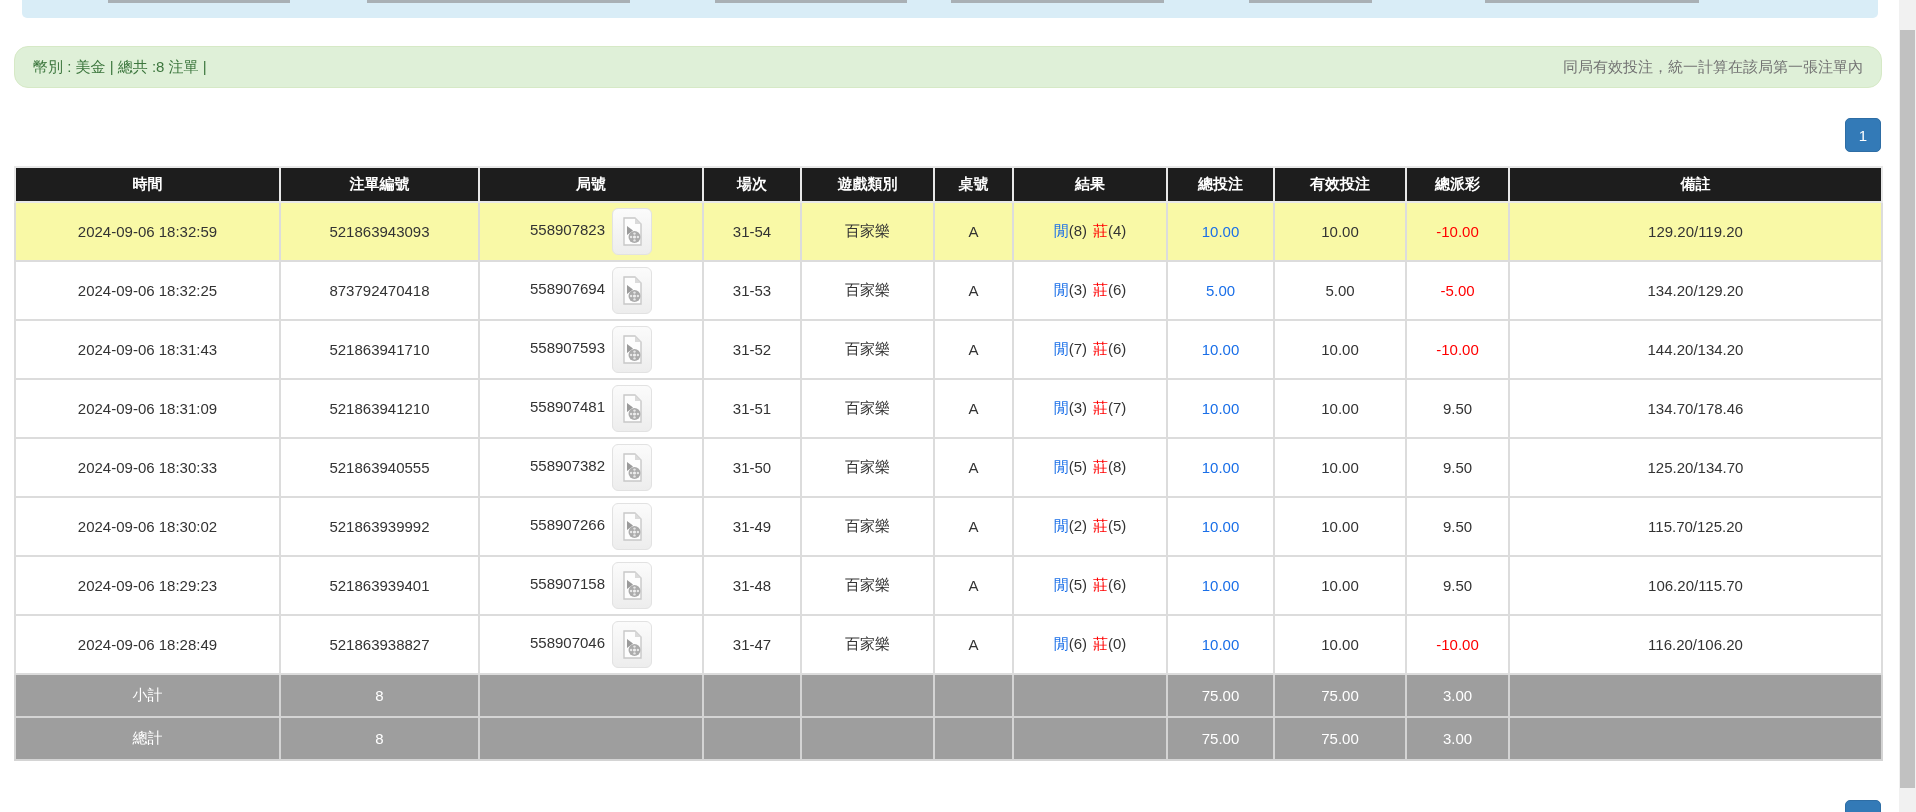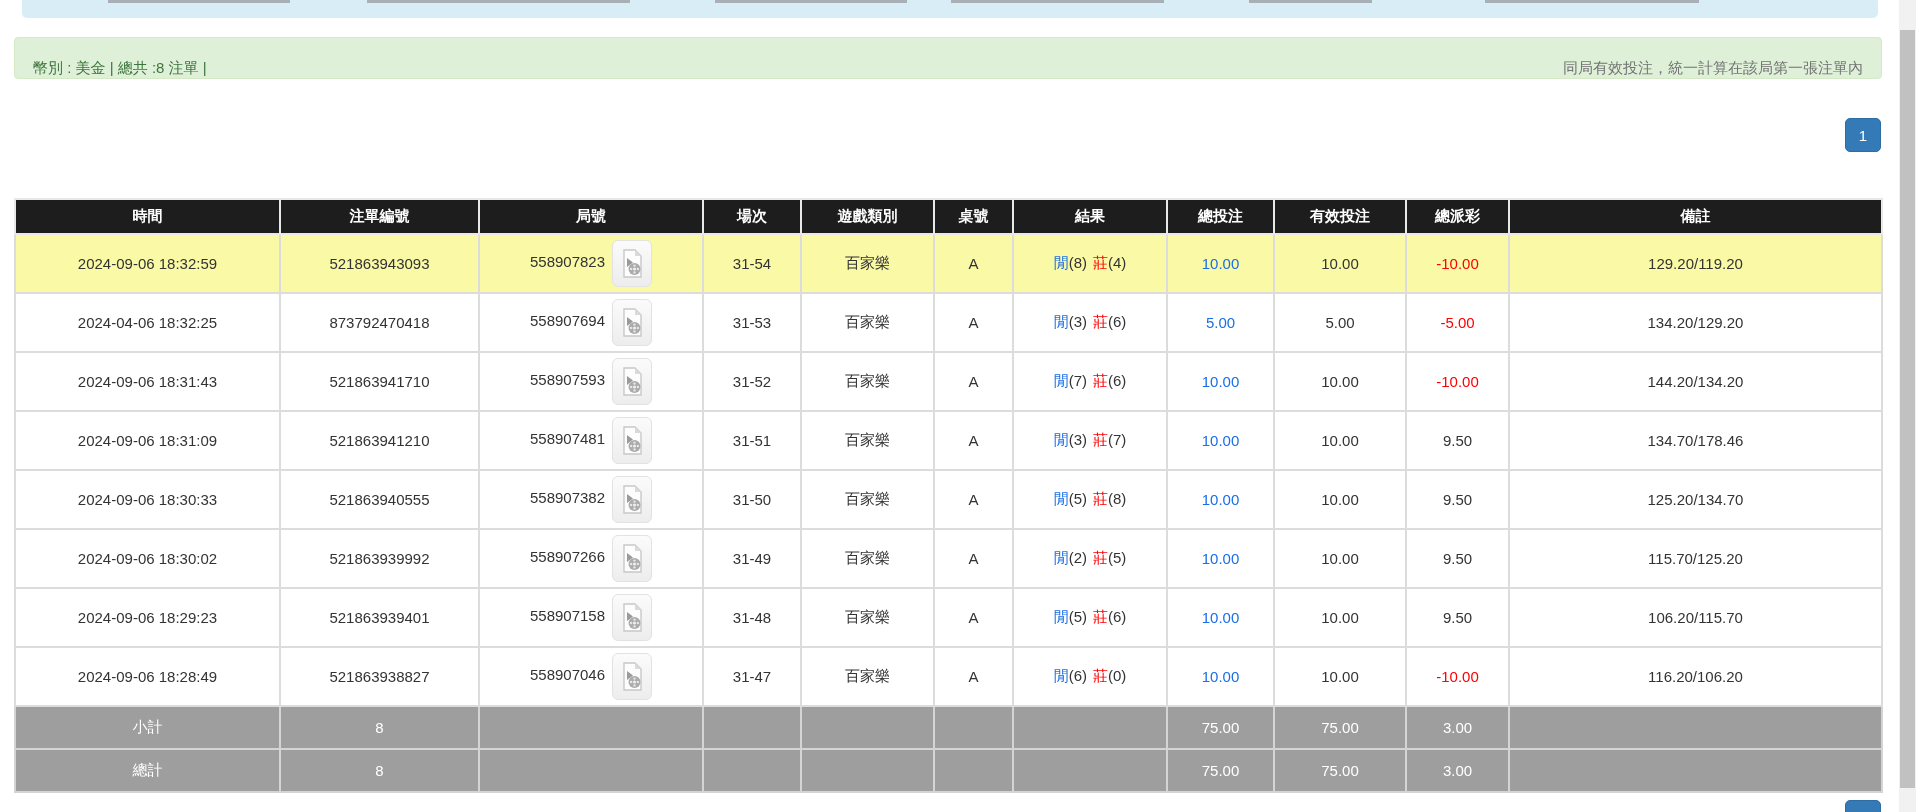--- a/index.html
+++ b/index.html
@@ -14,41 +14,41 @@
   
   .filter-strip{
     position:absolute;left:22px;top:0;width:1856px;height:18px;
     background:#d9edf7;border-radius:0 0 5px 5px;
   }
   .input-underline{
     position:absolute;top:0;height:3px;background:#a9b0b5;
   }
   
   .alert-bar{
-    position:absolute;left:14px;top:37px;width:1868px;height:42px;
+    position:absolute;left:14px;top:46px;width:1868px;height:42px;
     box-sizing:border-box;
-    background:#dff0d8;border:1px solid #d6e9c6;border-radius:4px;
-    display:flex;align-items:flex-end;justify-content:space-between;
+    background:#dff0d8;border:1px solid #d6e9c6;border-radius:14px;
+    display:flex;align-items:center;justify-content:space-between;
     padding:0 18px;font-size:15px;
   }
   .alert-left{color:#3c763d;}
   .alert-right{color:#737373;}
   
   .page-btn{
     position:absolute;width:36px;height:34px;
     background:#337ab7;border-radius:5px;border:1px solid #2e6da4;
     color:#fff;font-size:15px;
     display:flex;align-items:center;justify-content:center;
     box-sizing:border-box;cursor:pointer;
   }
   .page-btn.top{left:1845px;top:118px;}
   .page-btn.bottom{left:1845px;top:800px;height:34px;border-radius:5px;}
   
   .table-wrap{position:absolute;left:14px;top:166px;width:1867px;}
-  table{width:100%;table-layout:fixed;border-collapse:collapse;font-size:15px;margin-top:32px;}
+  table{width:100%;table-layout:fixed;border-collapse:collapse;font-size:15px;}
   th{
     background:#1d1d1d;color:#fff;font-weight:bold;font-size:15px;
     height:33px;border:2px solid #e8e8e8;text-align:center;padding:0;
   }
   tbody td{
     height:57px;border:2px solid #dcdcdc;background:#fff;
     text-align:center;vertical-align:middle;padding:0 4px;
     overflow:hidden;white-space:nowrap;
   }
   tr.highlight td{background:#f9f9a6;}
@@ -149,21 +149,21 @@
     <td>
       <span class="res-player">閒</span><span class="res-score">(8)</span><span class="res-banker">莊</span><span class="res-score">(4)</span>
     </td>
     <td class="val-blue">10.00</td>
     <td>10.00</td>
     <td class="neg">-10.00</td>
     <td>129.20/119.20</td>
   </tr>
 
   <tr>
-    <td>2024-04-06 18:32:25</td>
+    <td>2024-09-06 18:32:25</td>
     <td>873792470418</td>
     <td>
       <span>558907694</span><span class="video-btn">
               <svg width="24" height="29" viewBox="0 0 24 29">
         <path d="M4 1 h11 l6 6 v21 H4 z" fill="#fdfdfd" stroke="#c8c8c8" stroke-width="1.4"></path>
         <path d="M15 1 l6 6 h-6 z" fill="#dadada"></path>
         <path d="M7 9 l6 4.5 -6 4.5 z" fill="#9a9a9a"></path>
         <circle cx="14.5" cy="20" r="6" fill="#ababab"></circle>
         <circle cx="14.5" cy="20" r="1.6" fill="#eeeeee"></circle>
         <circle cx="14.5" cy="16.6" r="1.2" fill="#e6e6e6"></circle>

